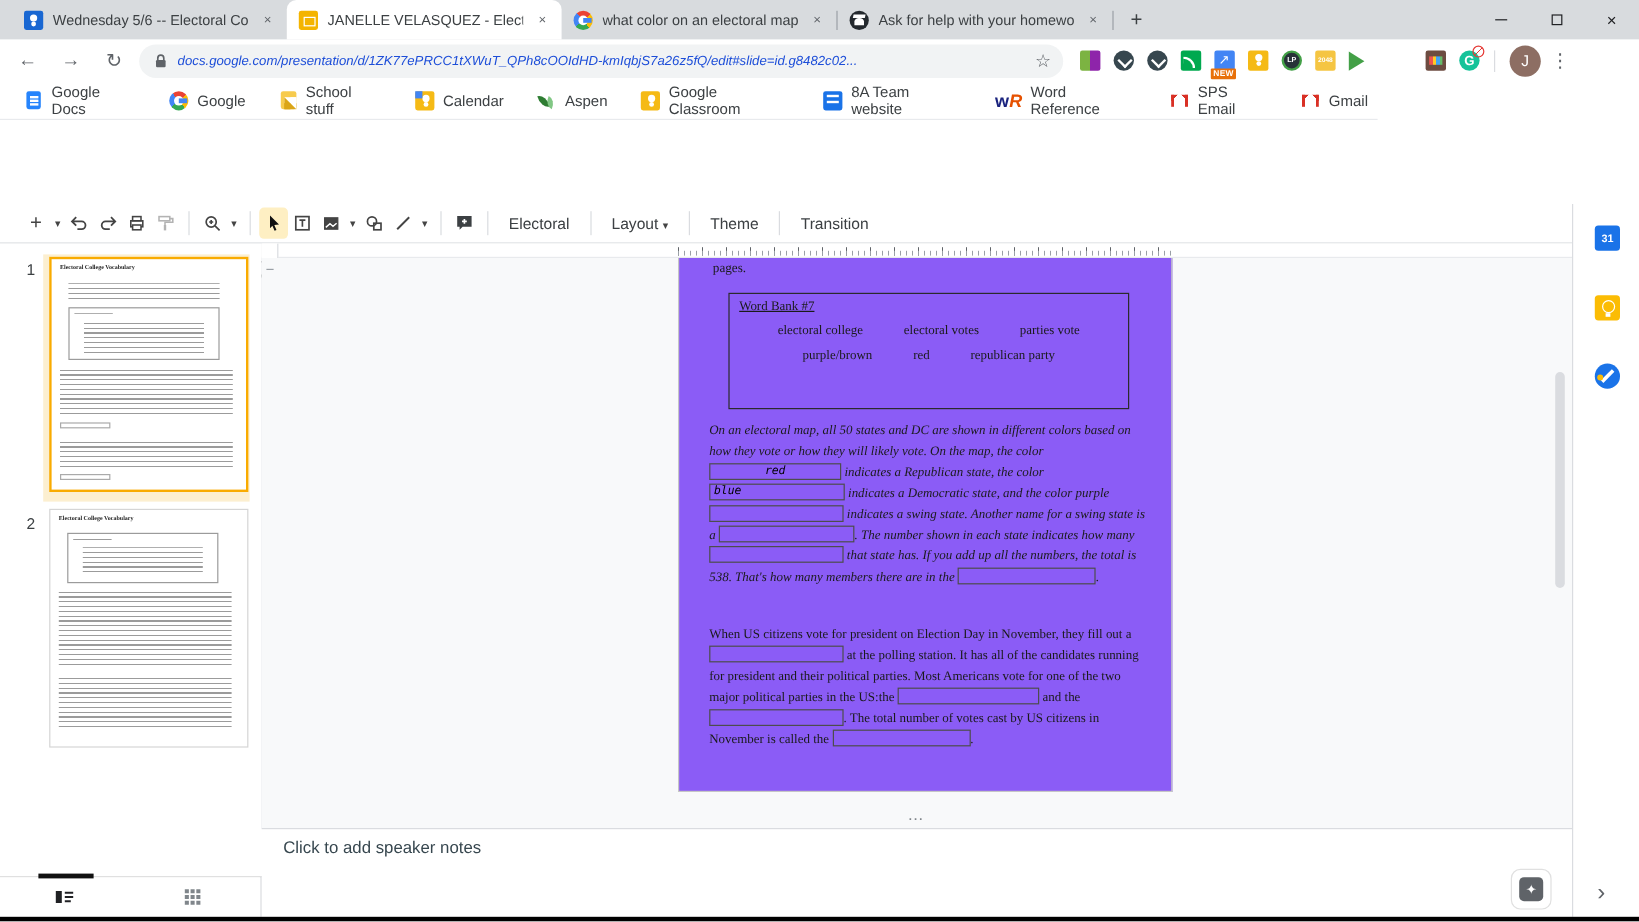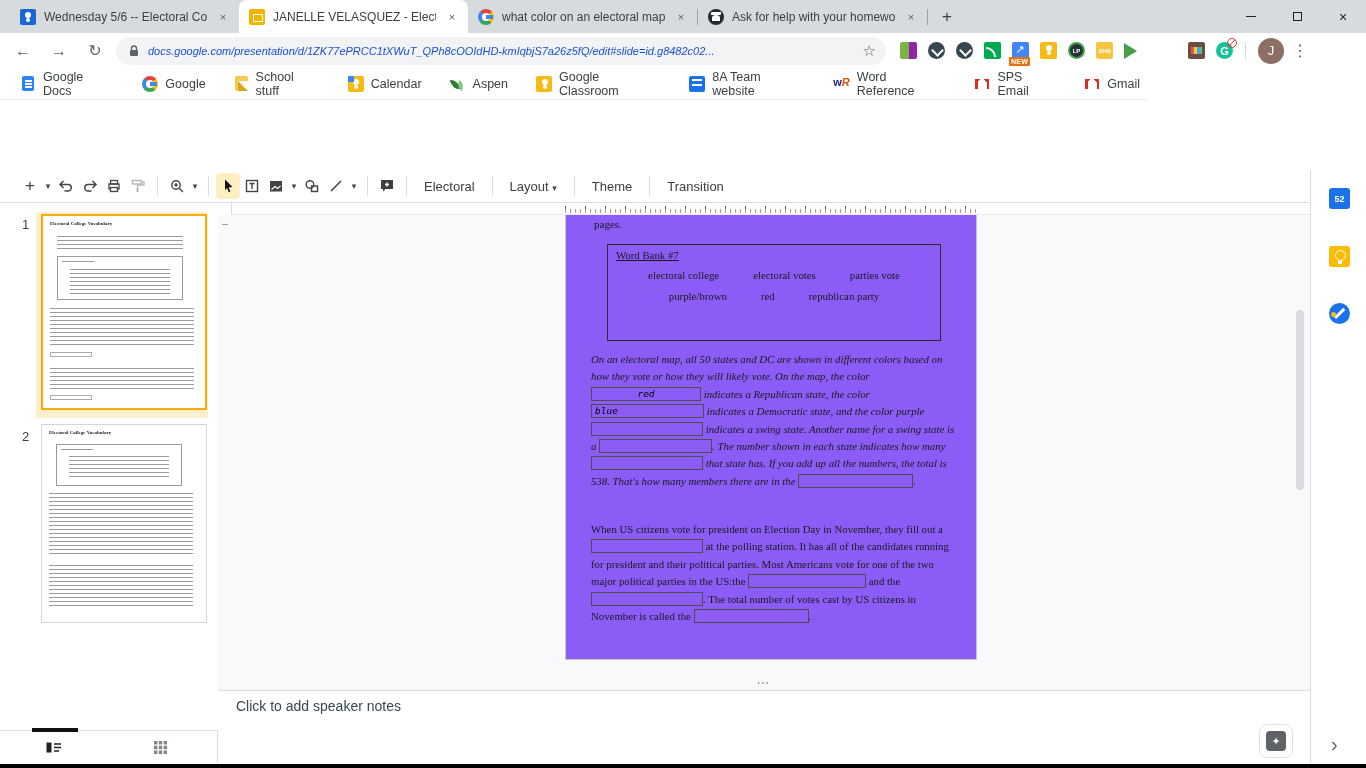--- a/index.html
+++ b/index.html
@@ -72,21 +72,21 @@
   .bmi-folder { background:#f7cb4d; border-radius:2px; width:13px; height:15px; margin:0 1px; }
   .bmi-folder::after { content:''; position:absolute; right:0; bottom:0; border-style:solid; border-width:5px; border-color:#fff #fff #dba617 #dba617; width:0; height:0; }
   .bmi-yellow { background:#f5ba15; border-radius:2px; }
   .bmi-yellow::after { content:''; position:absolute; left:5.5px; top:3px; width:6px; height:6px; background:#fff; border-radius:50%; box-shadow:0 5px 0 -1px #fff; }
   .bmi-cal-corner::before { content:''; position:absolute; left:0; top:0; width:6px; height:6px; background:#4285f4; z-index:2; }
   .bmi-aspen { }
   .bmi-aspen::before { content:''; position:absolute; left:1px; top:3px; width:8px; height:11px; background:#2e7d32; border-radius:0 100% 0 100%; transform:rotate(-15deg); }
   .bmi-aspen::after { content:''; position:absolute; left:7px; top:5px; width:7px; height:9px; background:#81c784; border-radius:0 100% 0 100%; transform:rotate(25deg); }
   .bmi-sites { background:#1a73e8; border-radius:2px; }
   .bmi-sites::after { content:''; position:absolute; left:3px; top:3px; width:10px; height:2.5px; background:#fff; box-shadow:0 5px 0 #fff; }
-  .bmi-wr { font-size:11px; font-weight:bold; color:#1a237e; width:auto; }
+  .bmi-wr { font-size:15px; font-weight:bold; color:#1a237e; width:auto; }
   .bmi-wr .r { color:#e65100; font-style:italic; }
   .bmi-gmail::after { content:''; position:absolute; left:1px; top:3px; width:14px; height:10px; background:
     linear-gradient(135deg,#d93025 0 4px,transparent 4px),
     linear-gradient(225deg,#d93025 0 4px,transparent 4px),
     linear-gradient(90deg,#d93025 0 2.5px,transparent 2.5px 11.5px,#d93025 11.5px); }
 
   
   .appheader { position:absolute; left:0; top:100px; width:1366px; height:70px; background:#fff; }
   .slides-logo { position:absolute; left:22px; top:115px; width:28px; height:38px; background:#f4b400; border-radius:3px; }
   .slides-logo::after { content:''; position:absolute; left:7px; top:14px; width:14px; height:10px; border:2px solid #fff; }
@@ -485,21 +485,21 @@
         <div class="para para1"><span>On an electoral map, all 50 states and DC are shown in different colors based on how they vote or how they will likely vote. On the map, the color </span><span class="blank c" style="width: 110px;">red</span><span> indicates a Republican state, the color </span><span class="blank" style="width: 113px;">blue</span><span> indicates a Democratic state, and the color purple</span><span class="blank" style="width: 112px;"></span><span> indicates a swing state. Another name for a swing state is a </span><span class="blank" style="width: 113px;"></span><span>. The number shown in each state indicates how many </span><span class="blank" style="width: 112px;"></span><span> that state has. If you add up all the numbers, the total is 538. That's how many members there are in the </span><span class="blank" style="width: 115px;"></span><span>.</span></div>
         <div class="para para2"><span>When US citizens vote for president on Election Day in November, they fill out a </span><span class="blank" style="width: 112px;"></span><span> at the polling station. It has all of the candidates running for president and their political parties. Most Americans vote for one of the two major political parties in the US:the </span><span class="blank" style="width: 118px;"></span><span> and  the </span><span class="blank" style="width: 112px;"></span><span>. The total number of votes cast by US citizens in November is called the </span><span class="blank" style="width: 115px;"></span><span>.</span></div>
       </div>
 
       <div class="canvas-scroll"></div>
       <div class="dots-handle">⋯</div>
     </div>
   </div>
 
   <div class="rightrail">
-    <div class="rail-ic ic-gcal" style="top:18px;">52</div>
+    <div class="rail-ic ic-gcal" style="top:18px;">31</div>
     <div class="rail-ic ic-keep" style="top:76px;"></div>
     <div class="rail-ic ic-tasks" style="top:133px;"></div>
     <div class="rail-chevron">›</div>
   </div>
 
   <div class="notes">
     <div class="notes-text">Click to add speaker notes</div>
     <div class="explore-btn">
       <div class="explore-inner">✦</div>
     </div>

